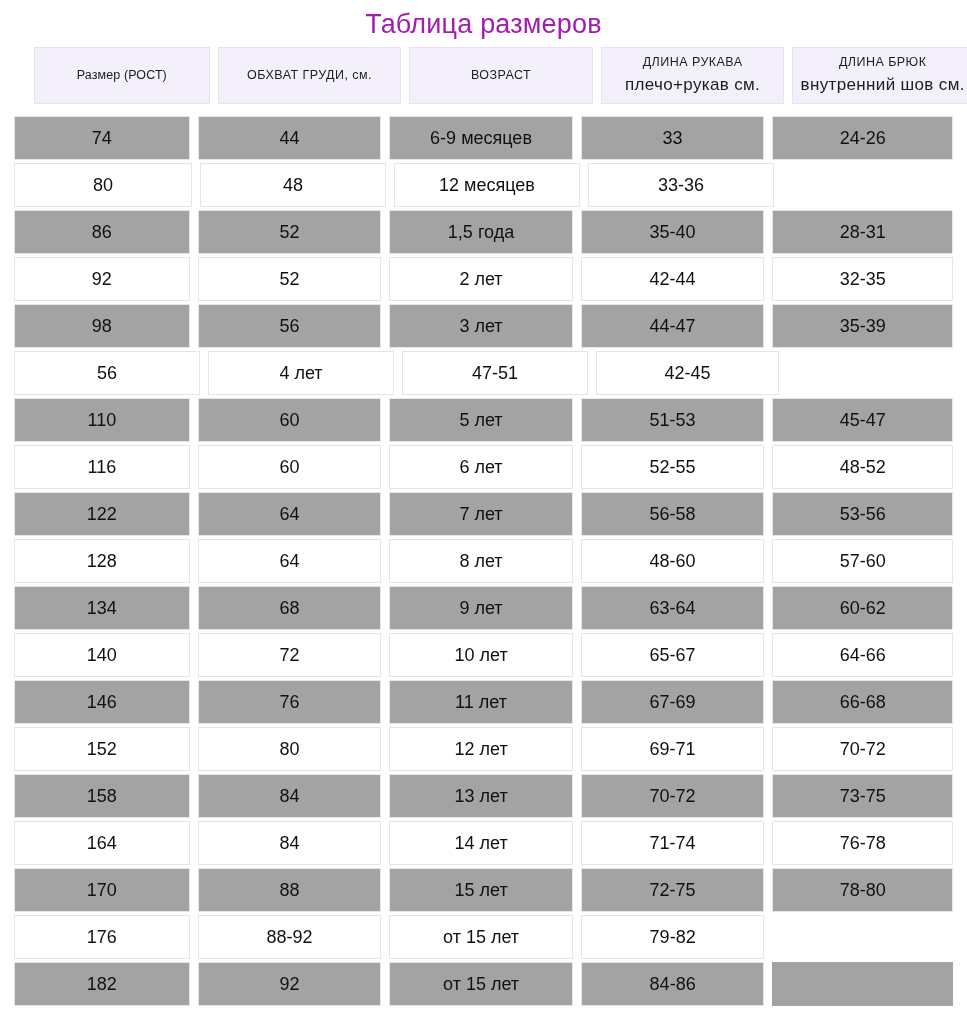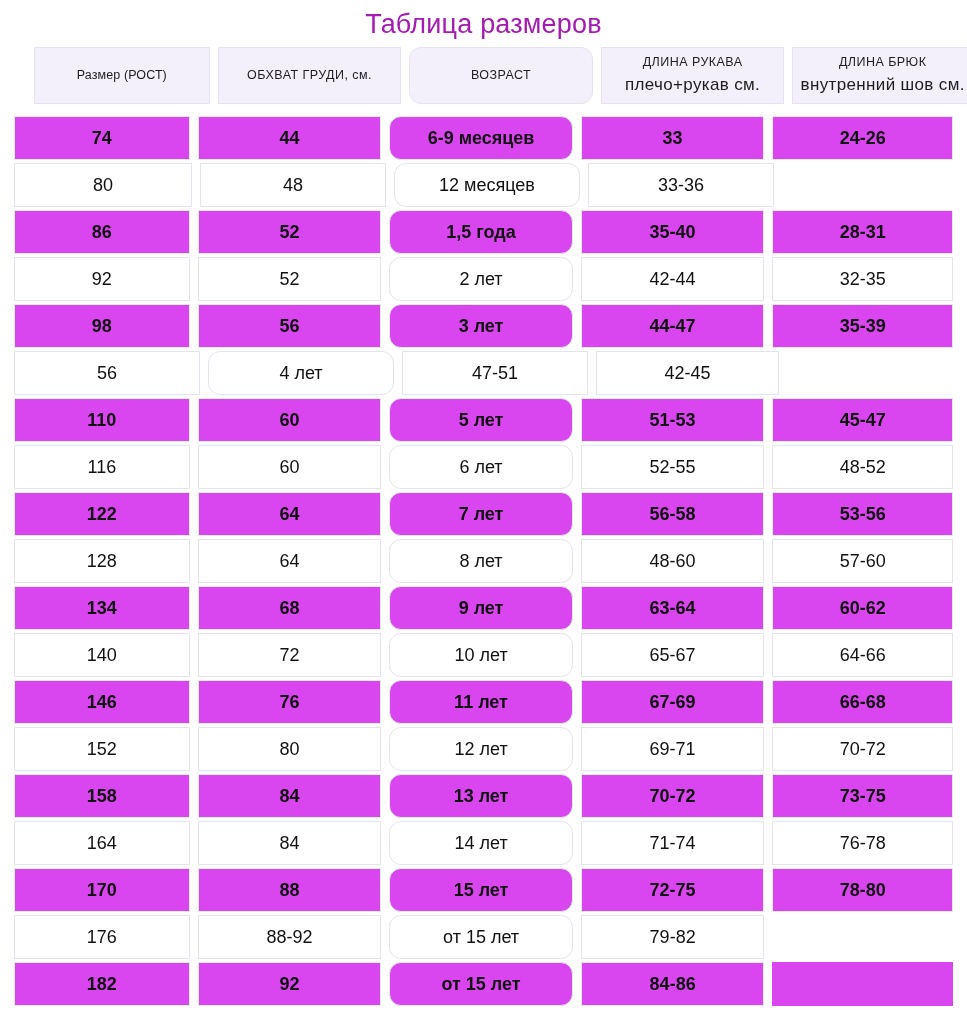--- a/index.html
+++ b/index.html
@@ -55,21 +55,21 @@
     border: 1px solid #e4e4ec;
     background: #ffffff;
     margin-right: 8px;
     padding: 2px 4px;
   }
   .t-cell:last-child { margin-right: 0; }
 
   
   .c0 { width: 178px; }
   .c1 { width: 186px; }
-  .c2 { width: 186px; border-radius: 12px; }
+  .c2 { width: 186px; }
   .c3 { width: 186px; }
   .c4 { width: 183px; }
 
   
   .t-row.head { margin-bottom: 12px; padding-left: 20px; }
   .t-row.head .t-cell {
     background: #f3f0fb;
     border: 1px solid #e6e2f3;
     height: 57px;
     font-size: 12.5px;
@@ -89,23 +89,22 @@
   }
 
   
   .t-row.body .t-cell {
     height: 44px;
     font-size: 18px;
     color: #111111;
     font-weight: 400;
   }
   .t-row.body.alt .t-cell {
-    background: #d946ef;
+    background: #a3a3a3;
     border-color: #dcefdd;
-    font-weight: bold;
   }
 
   
   .t-cell.blank {
     border: none;
     background: transparent;
   }
 </style>
 </head>
 <body>

